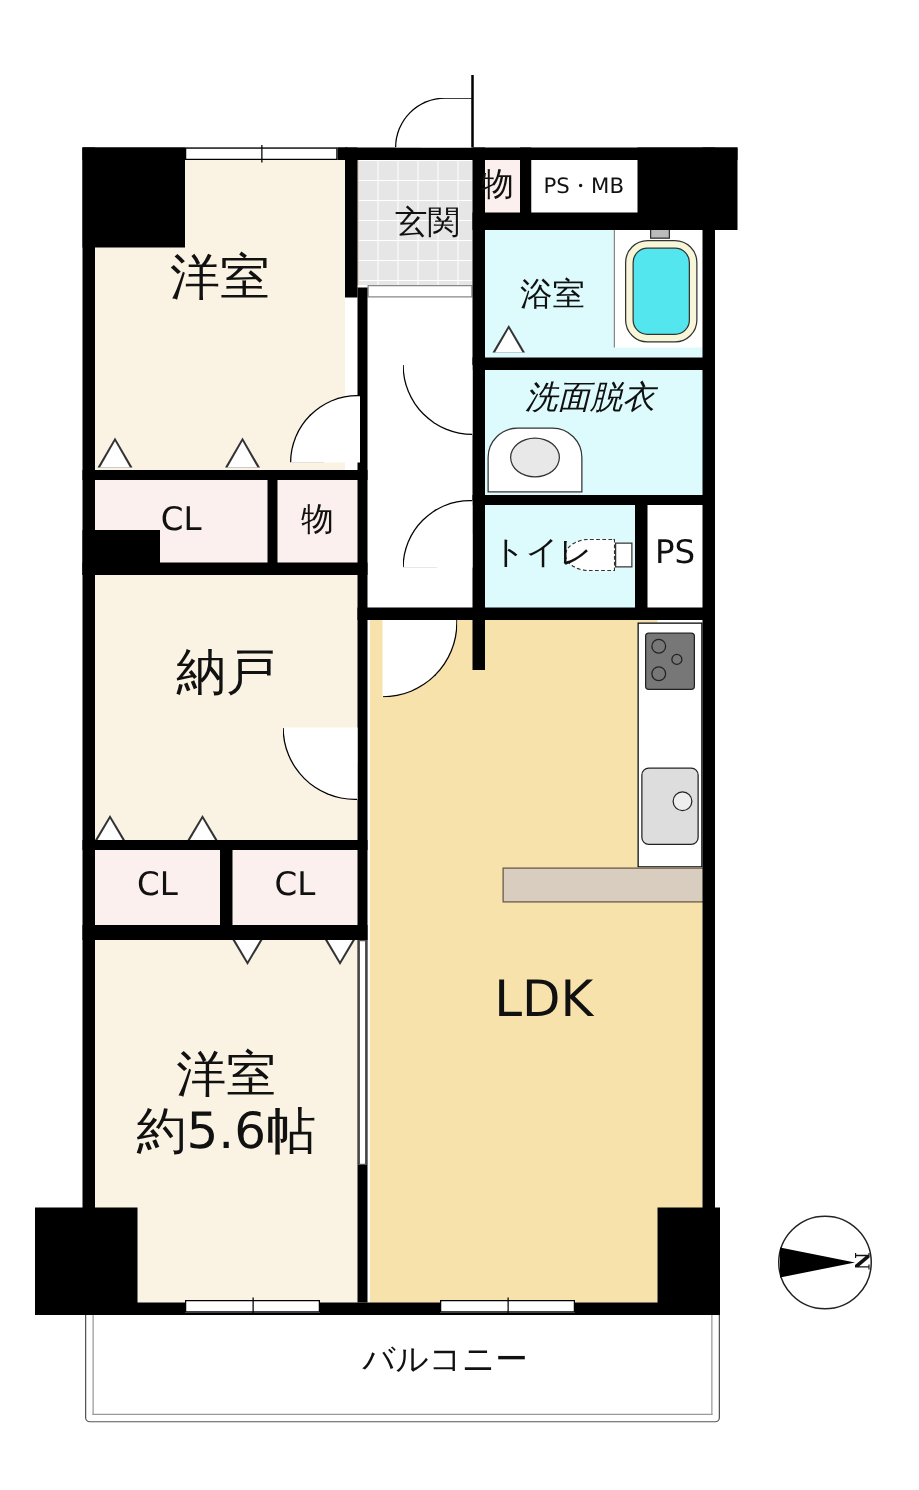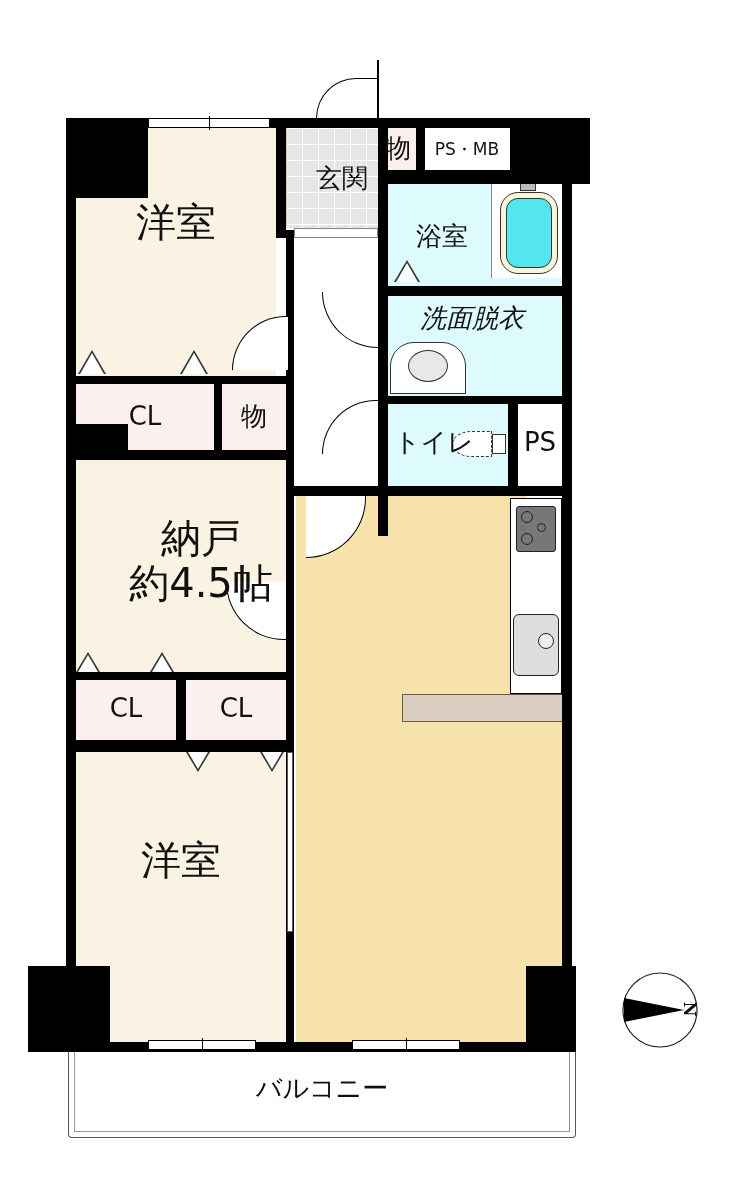--- a/index.html
+++ b/index.html
@@ -113,34 +113,35 @@
 <div class="tri" style="left:186px;top:752px;border-left:12px solid transparent;border-right:12px solid transparent;border-top:20px solid #333;"></div>
 <div class="tri" style="left:188px;top:752px;border-left:10px solid transparent;border-right:10px solid transparent;border-top:17px solid #fff;"></div>
 <div class="tri" style="left:260px;top:752px;border-left:12px solid transparent;border-right:12px solid transparent;border-top:20px solid #333;"></div>
 <div class="tri" style="left:262px;top:752px;border-left:10px solid transparent;border-right:10px solid transparent;border-top:17px solid #fff;"></div>
 <div class="tri" style="left:394px;top:260px;border-left:13px solid transparent;border-right:13px solid transparent;border-bottom:22px solid #333;"></div>
 <div class="tri" style="left:396px;top:263px;border-left:11px solid transparent;border-right:11px solid transparent;border-bottom:19px solid #fff;"></div>
 
 <div class="lbl big" style="left:76px;top:200px;width:200px;">
   <div>洋室</div>
 </div>
-<div class="lbl big" style="left:76px;top:516px;width:210px;margin-left:20px;">
+<div class="lbl big" style="left:76px;top:516px;width:210px;">
   <div>納戸</div>
-  <div>約4.5帖</div>
 </div>
 <div class="lbl big" style="left:76px;top:838px;width:210px;">
   <div>洋室</div>
+  <div>約5.6帖</div>
 </div>
 <div class="lbl big" style="left:300px;top:778px;width:270px;">
+  <div>LDK</div>
 </div>
 <div class="lbl mid" style="left:286px;top:164px;width:112px;">玄関</div>
 <div class="lbl mid" style="left:394px;top:222px;width:96px;">浴室</div>
 <div class="lbl mid" style="left:392px;top:304px;width:160px;font-style:italic;">洗面脱衣</div>
 <div class="lbl mid" style="left:394px;top:428px;width:64px;text-align:left;">トイレ</div>
-<div class="lbl mid" style="left:68px;top:1074px;width:508px;">バルコニー</div>
+<div class="lbl mid" style="left:68px;top:1074px;width:508px;padding-left:34px;">バルコニー</div>
 
 <div class="lbl mid" style="left:380px;top:134px;width:36px;">物</div>
 <div class="lbl sm" style="left:425px;top:140px;width:84px;">PS・MB</div>
 <div class="lbl mid" style="left:76px;top:402px;width:138px;">CL</div>
 <div class="lbl mid" style="left:222px;top:402px;width:64px;">物</div>
 <div class="lbl mid" style="left:518px;top:428px;width:44px;">PS</div>
 <div class="lbl mid" style="left:76px;top:694px;width:100px;">CL</div>
 <div class="lbl mid" style="left:186px;top:694px;width:100px;">CL</div>
 
 <div class="abs" style="left:620px;top:970px;width:80px;height:80px;">

